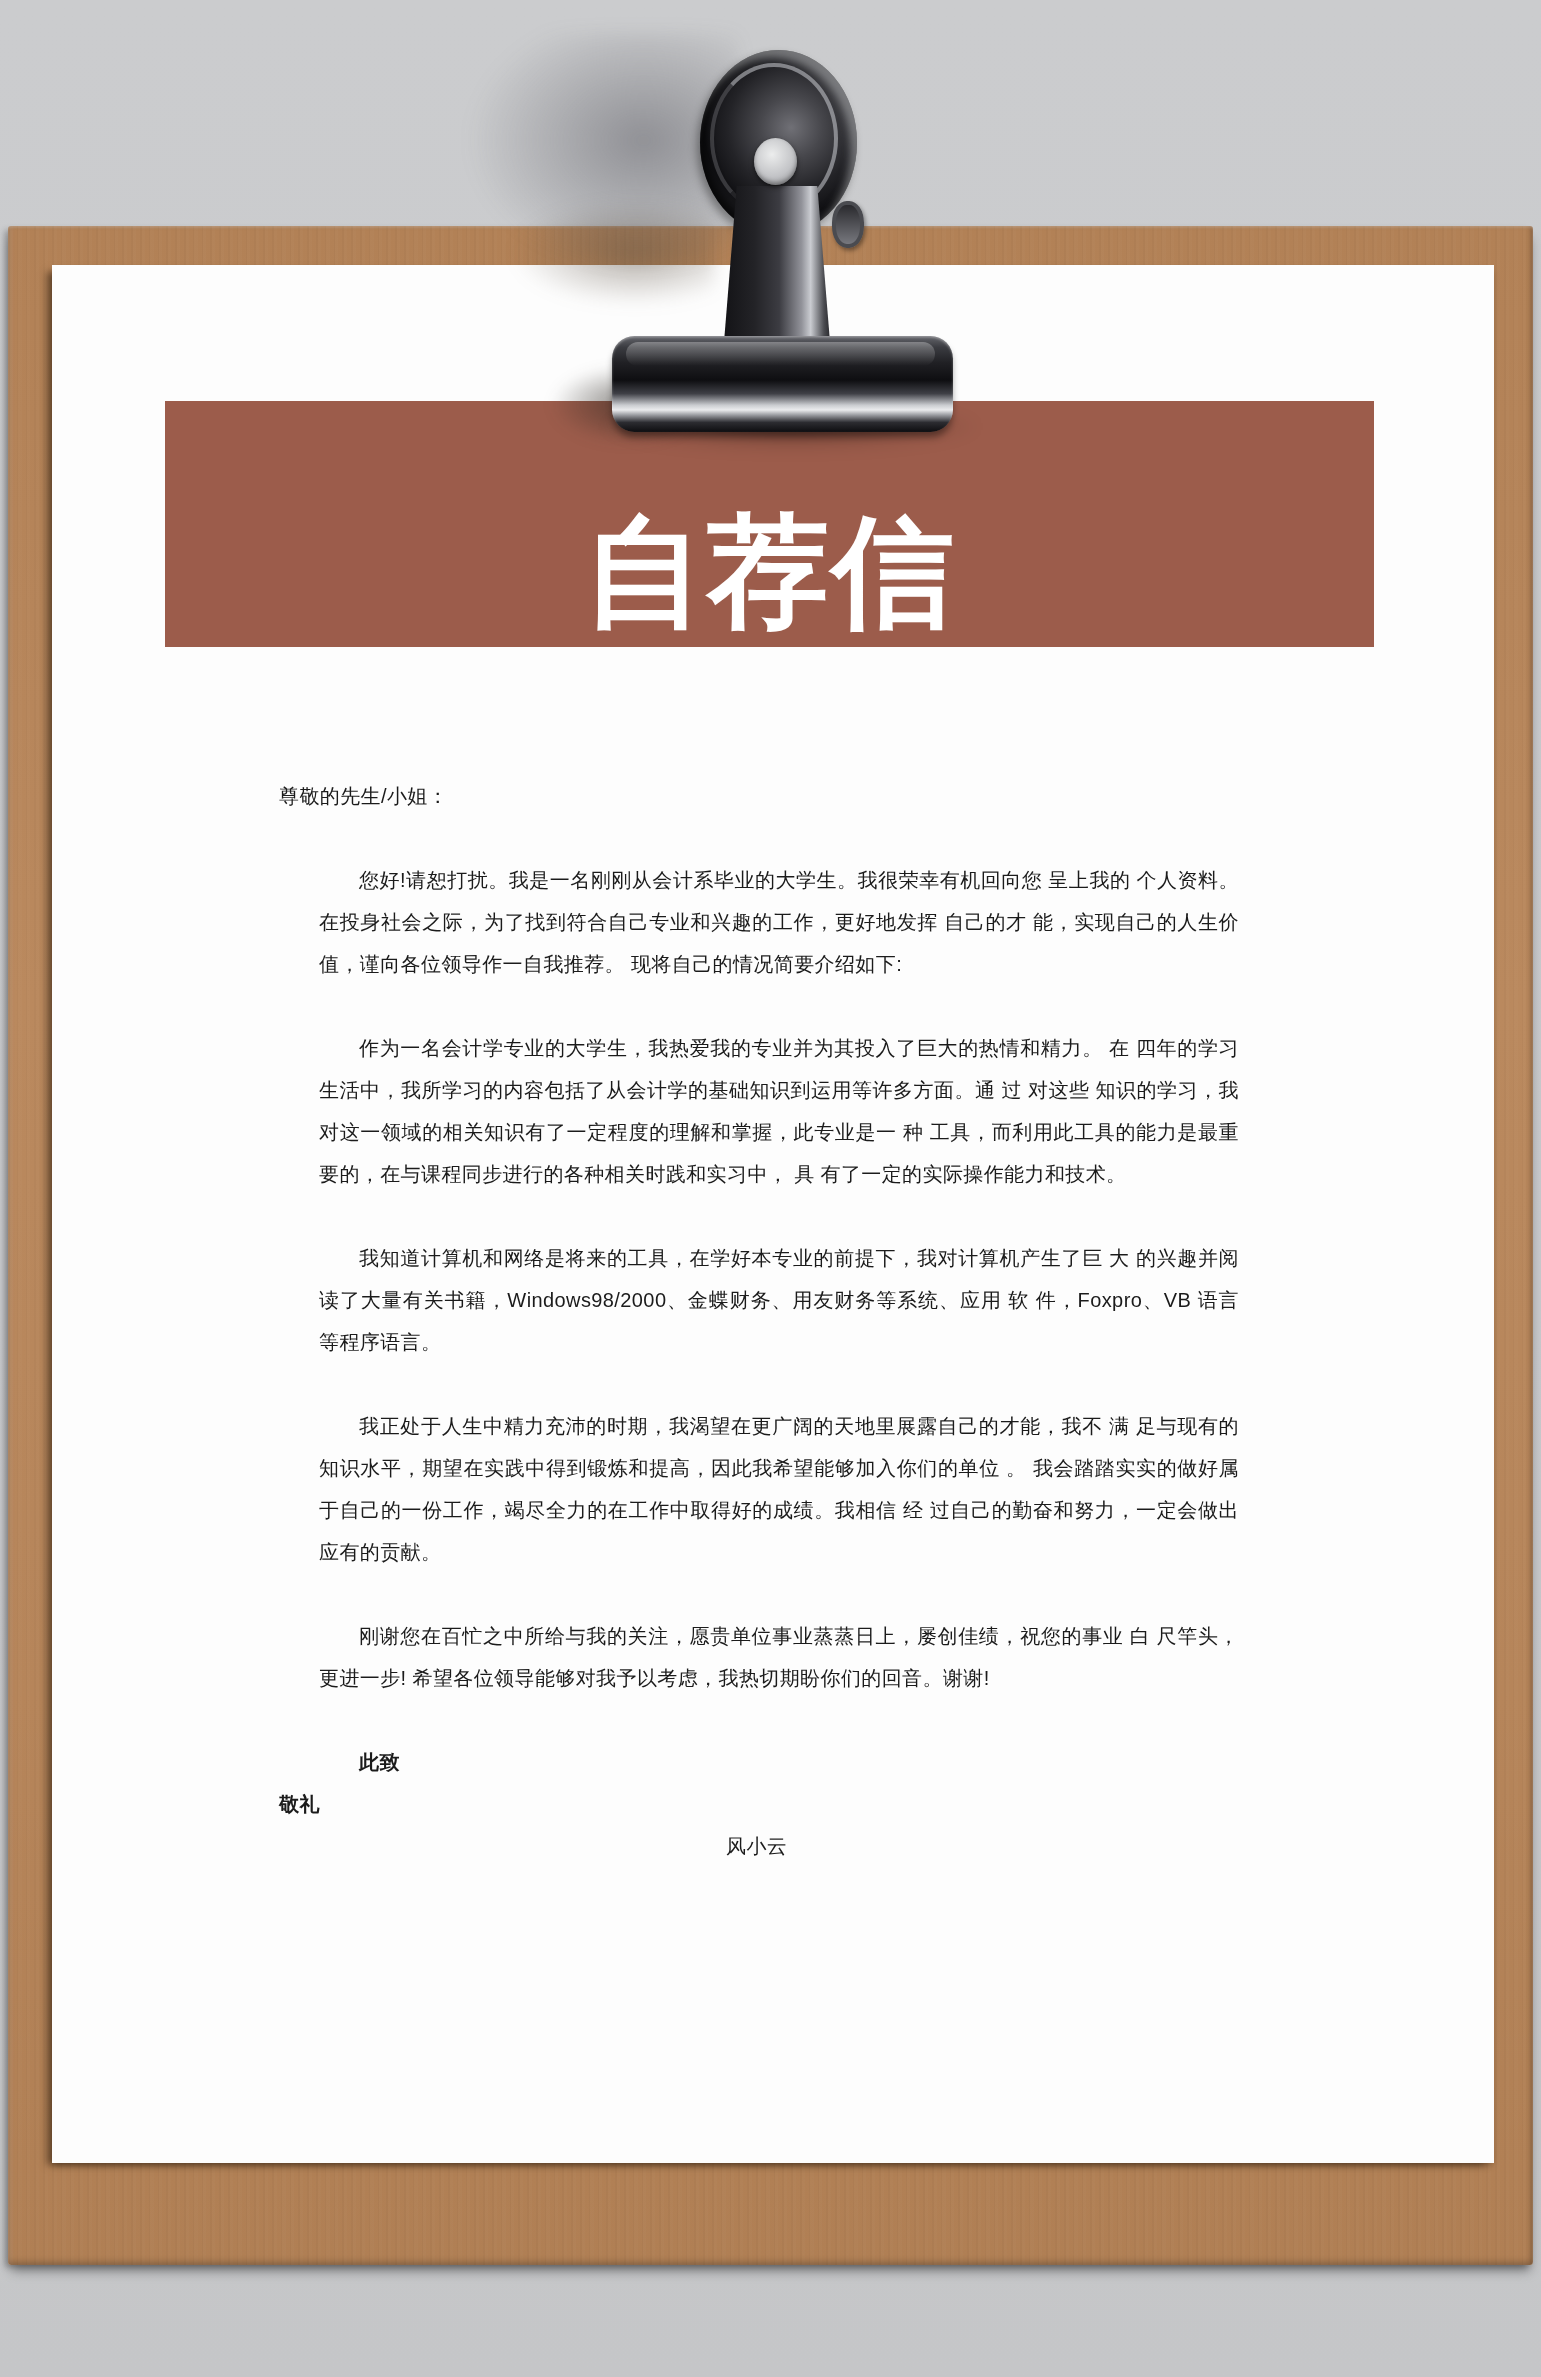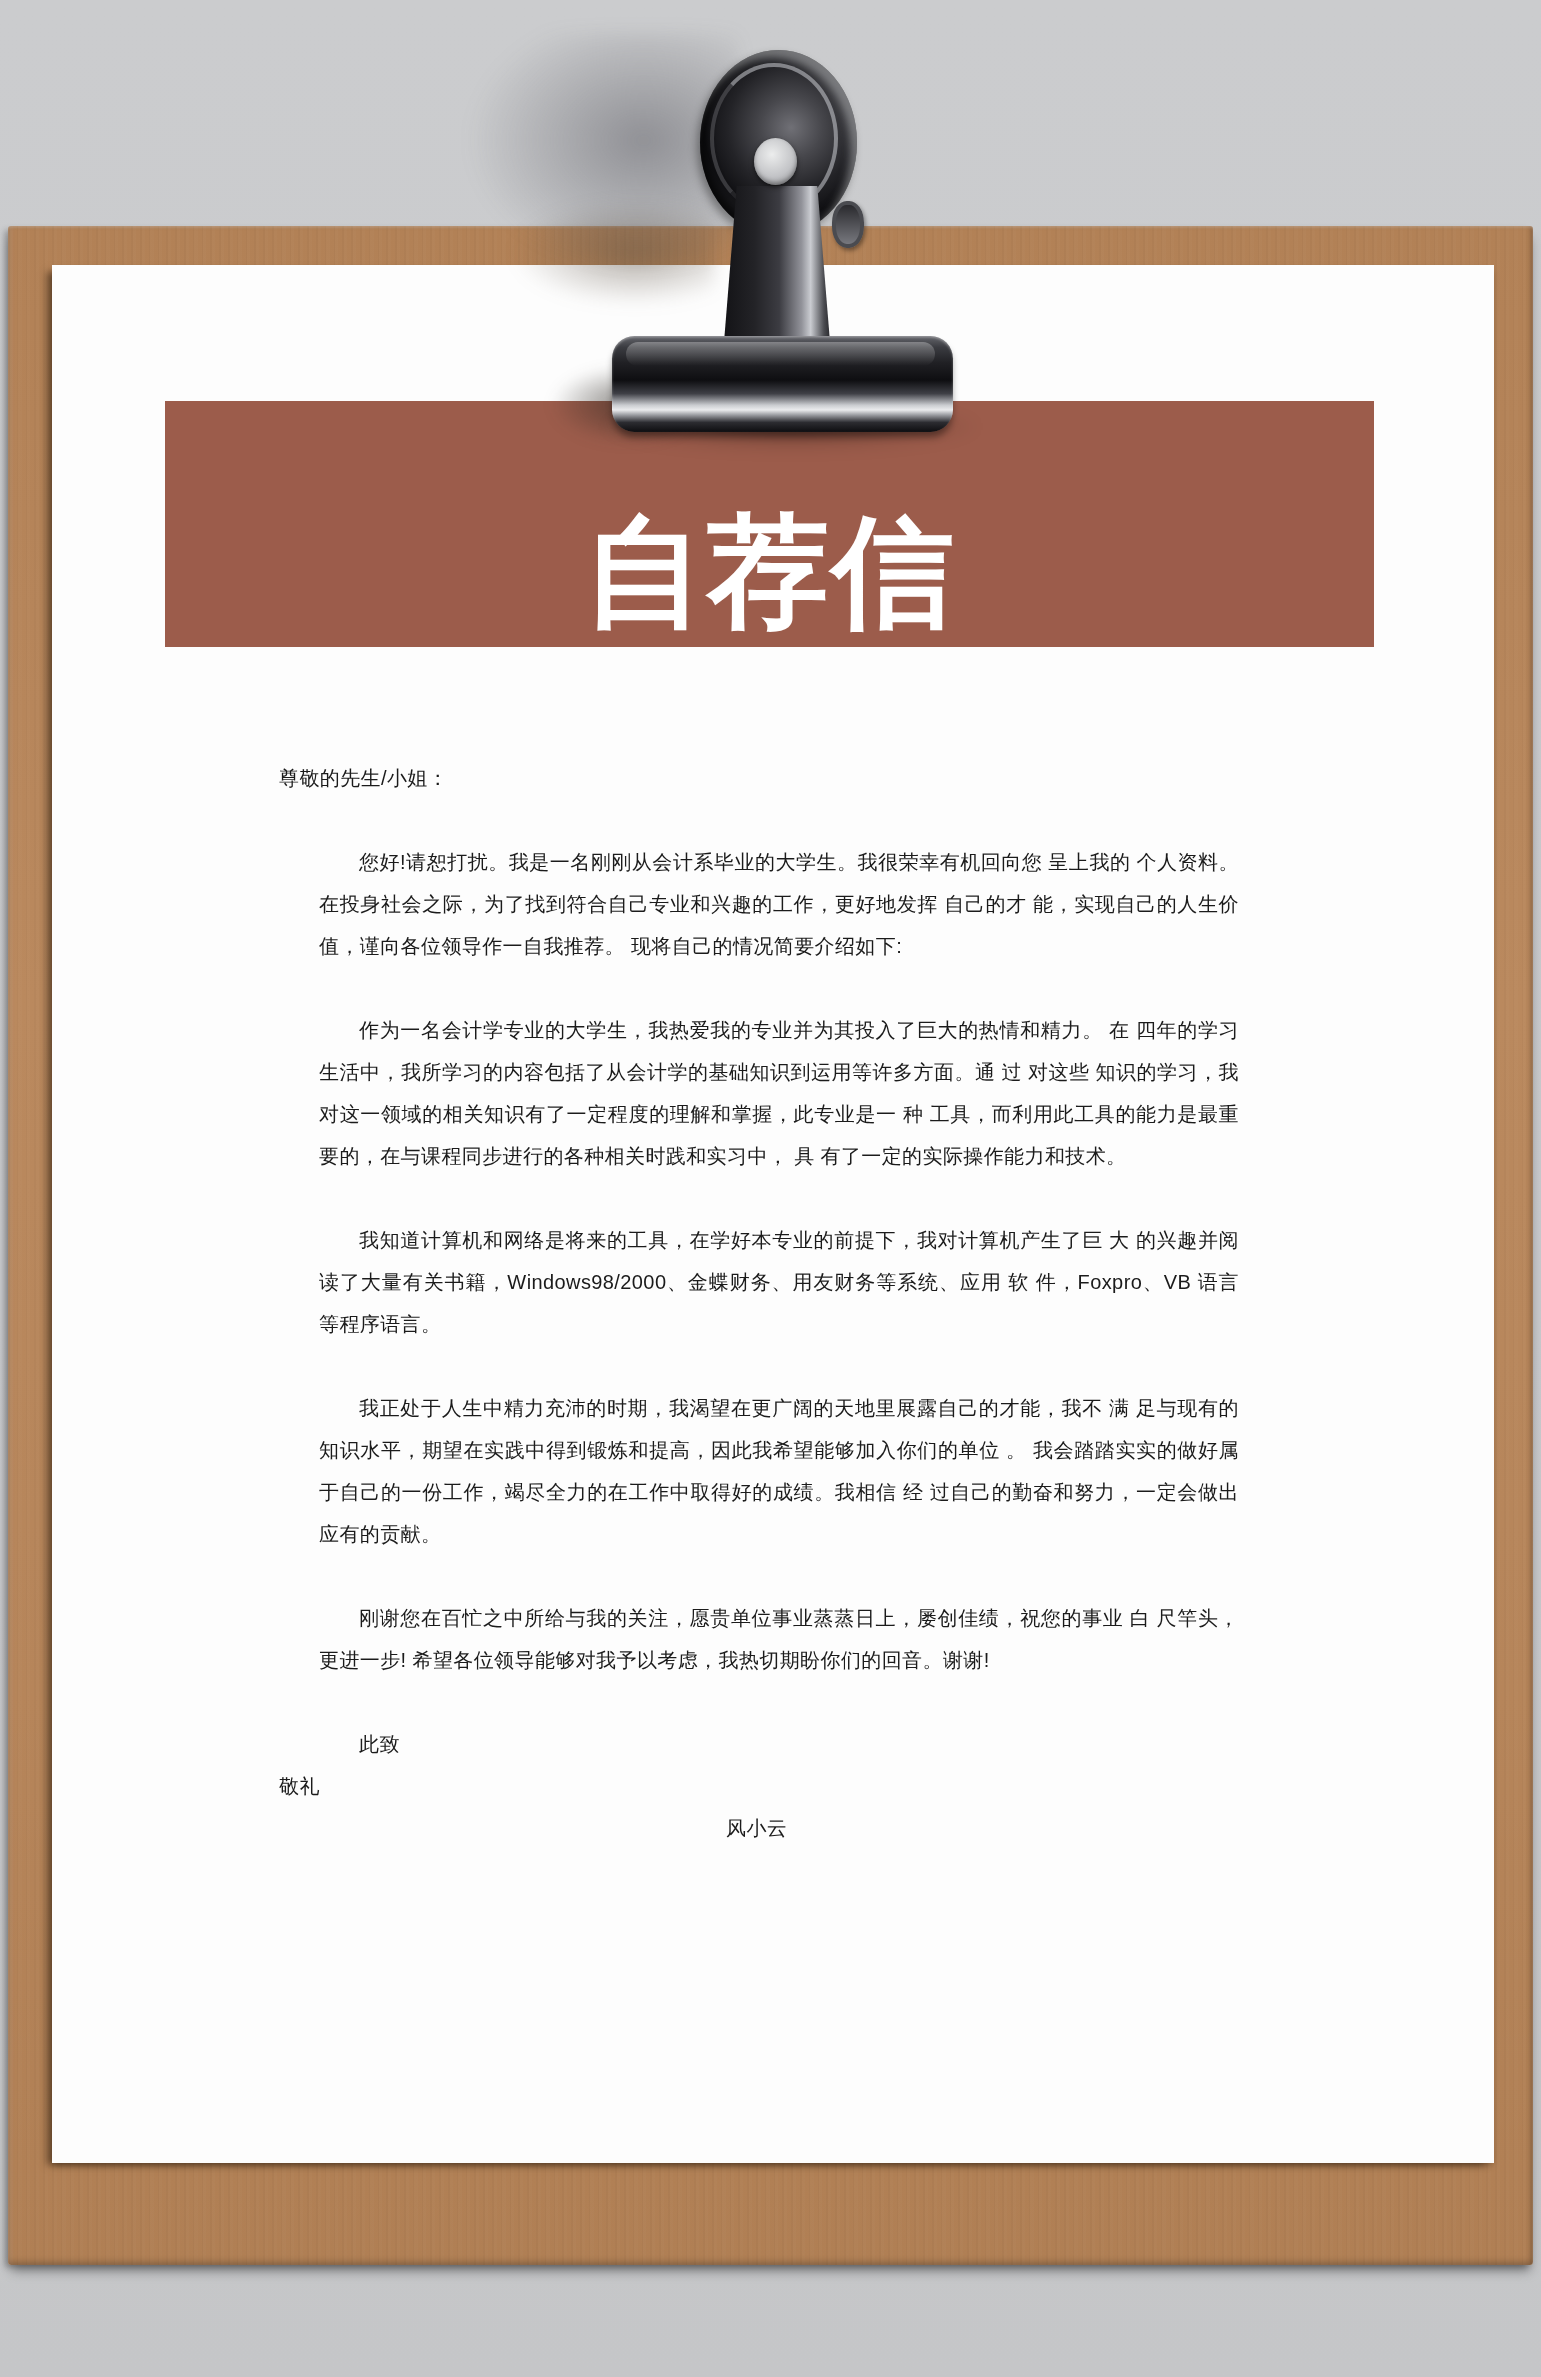--- a/index.html
+++ b/index.html
@@ -26,27 +26,27 @@
   .header-banner{
     position:absolute;left:165px;top:401px;width:1209px;height:246px;z-index:3;
     background:#9c5c4b;
     display:flex;justify-content:center;align-items:flex-end;
     box-sizing:border-box;padding-bottom:14.4px;
   }
   .doc-title{
     color:#ffffff;font-size:122px;line-height:1;letter-spacing:2.4px;font-weight:700;
   }
   .letter{
-    position:absolute;left:279px;top:757px;width:960px;z-index:3;
+    position:absolute;left:279px;top:775px;width:960px;z-index:3;
     font-size:20px;line-height:42px;color:#1b1b1b;text-align:justify;
     letter-spacing:0.4px;
   }
   .letter p{margin:0 0 42px 0;}
   .letter p.indent{text-indent:2em;margin-left:40px;}
-  .letter p.no-gap{margin-bottom:0;}
+  .letter p.no-gap{margin-bottom:0;font-weight:bold;}
   .signature{ text-align:center;padding-right:4.8px; }
   .signature div{height:42px;}
   
   .clip-shadow{position:absolute;z-index:4;pointer-events:none;}
   .sh-wall{left:466px;top:32px;width:273px;height:241px;
     background:radial-gradient(ellipse at 65% 45%,rgba(95,95,102,0.55),rgba(95,95,102,0) 70%);
     filter:blur(8px);}
   .sh-neck{left:514px;top:201px;width:201px;height:104px;
     background:radial-gradient(ellipse at 60% 50%,rgba(90,78,64,0.45),rgba(90,78,64,0) 72%);
     filter:blur(8px);}

